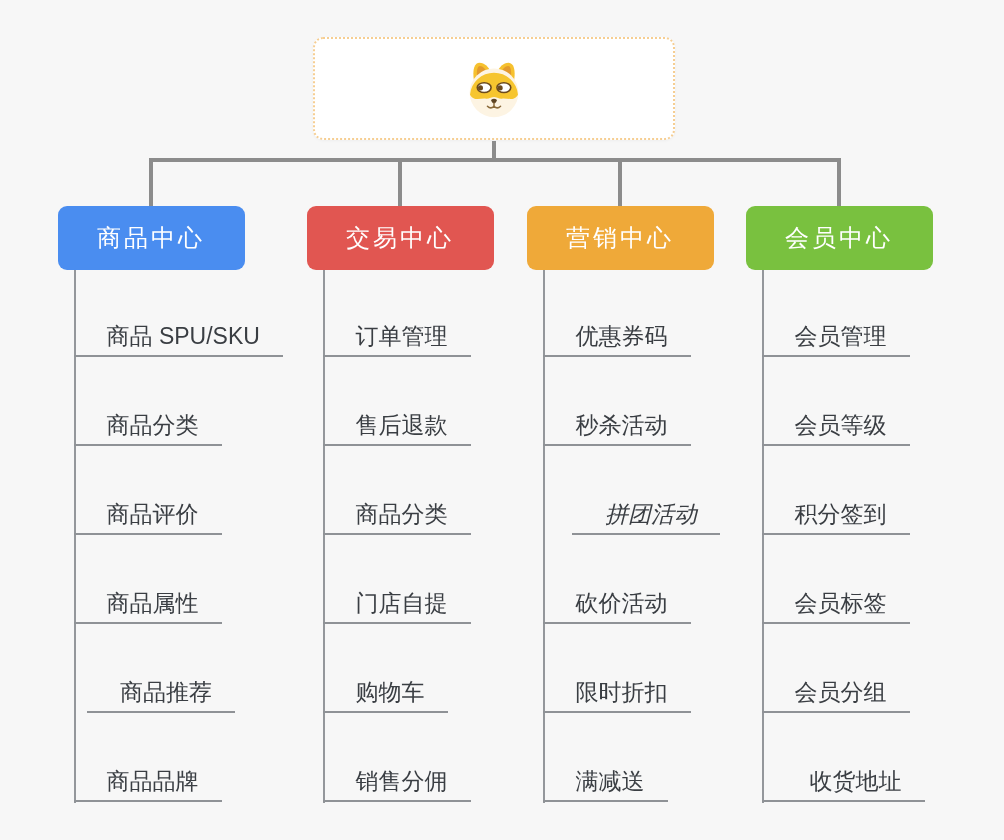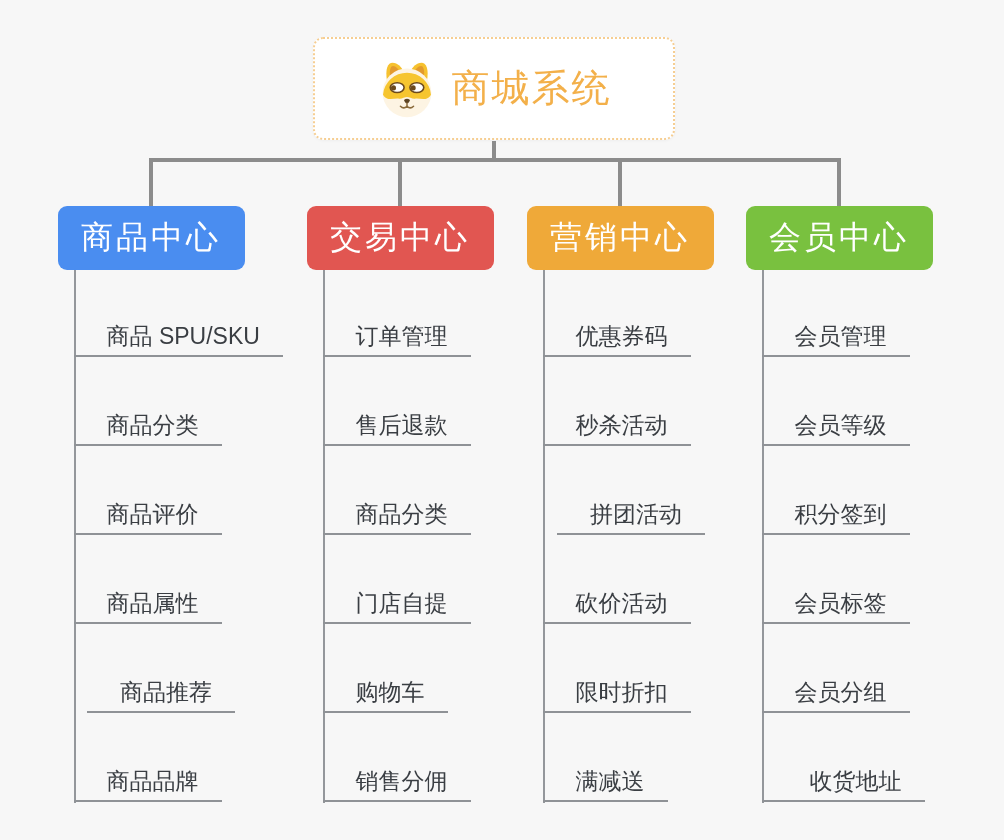--- a/index.html
+++ b/index.html
@@ -51,21 +51,21 @@
     width:2.5px;
     background:#94979b;
   }
   
   .branch-header{
     position:absolute;
     height:64px;
     box-sizing:border-box;
     border-radius:9px;
     color:#ffffff;
-    font-size:32px;
+    font-size:24px;
     letter-spacing:3px;
     display:flex;
     align-items:center;
     justify-content:center;
     white-space:nowrap;
     cursor:default;
   }
   
   .item-node{
     position:absolute;
@@ -98,21 +98,20 @@
         <ellipse cx="21.5" cy="30.5" rx="7.4" ry="5.2" fill="#ffffff" stroke="#6b4a1e" stroke-width="1.7"></ellipse>
         <ellipse cx="42.5" cy="30.5" rx="7.4" ry="5.2" fill="#ffffff" stroke="#6b4a1e" stroke-width="1.7"></ellipse>
         <circle cx="17.6" cy="30.8" r="2.7" fill="#6b4a1e"></circle>
         <circle cx="38.6" cy="30.8" r="2.7" fill="#6b4a1e"></circle>
 
         <path d="M28.8 43.6 Q32 41.2 35.2 43.6 Q34 47.2 32 47.2 Q30 47.2 28.8 43.6 Z" fill="#5d4423"></path>
         <path d="M32 47 L32 50.4" stroke="#8a6a3a" stroke-width="1.5" fill="none" stroke-linecap="round"></path>
         <path d="M25 50.4 Q28.5 53.8 32 50.4 Q35.5 53.8 39 50.4" stroke="#8a6a3a" stroke-width="1.6" fill="none" stroke-linecap="round"></path>
       </svg>
     </span>
-    <span class="root-title">商城系统</span>
   </div>
 
   <div id="connectors">
       <div class="conn" style="left: 492px; top: 141px; width: 4px; height: 21px;"></div>
       <div class="conn h" style="left: 149px; top: 158px; width: 692px; height: 4px;"></div>
       <div class="conn" style="left: 149px; top: 158px; width: 4px; height: 48px;"></div>
       <div class="conn" style="left: 398px; top: 158px; width: 4px; height: 48px;"></div>
       <div class="conn" style="left: 618px; top: 158px; width: 4px; height: 48px;"></div>
       <div class="conn" style="left: 837px; top: 158px; width: 4px; height: 48px;"></div>
     </div>
@@ -130,21 +129,21 @@
       <div class="item-node" style="left: 322.5px; top: 325px;">订单管理</div>
       <div class="item-node" style="left: 322.5px; top: 414px;">售后退款</div>
       <div class="item-node" style="left: 322.5px; top: 503px;">商品分类</div>
       <div class="item-node" style="left: 322.5px; top: 592px;">门店自提</div>
       <div class="item-node" style="left: 322.5px; top: 681px;">购物车</div>
       <div class="item-node" style="left: 322.5px; top: 770px;">销售分佣</div>
       <div class="branch-header" style="left: 526.5px; top: 206px; width: 187px; background: rgb(239, 169, 57);">营销中心</div>
       <div class="col-line" style="left: 542.5px; top: 270px; height: 532.5px;"></div>
       <div class="item-node" style="left: 542.5px; top: 325px;">优惠券码</div>
       <div class="item-node" style="left: 542.5px; top: 414px;">秒杀活动</div>
-      <div class="item-node" style="left: 557px; top: 503px;">拼团活动</div>
+      <div class="item-node" style="left: 572px; top: 503px; font-style: italic;">拼团活动</div>
       <div class="item-node" style="left: 542.5px; top: 592px;">砍价活动</div>
       <div class="item-node" style="left: 542.5px; top: 681px;">限时折扣</div>
       <div class="item-node" style="left: 542.5px; top: 770px;">满减送</div>
       <div class="branch-header" style="left: 745.5px; top: 206px; width: 187px; background: rgb(121, 193, 63);">会员中心</div>
       <div class="col-line" style="left: 761.5px; top: 270px; height: 532.5px;"></div>
       <div class="item-node" style="left: 761.5px; top: 325px;">会员管理</div>
       <div class="item-node" style="left: 761.5px; top: 414px;">会员等级</div>
       <div class="item-node" style="left: 761.5px; top: 503px;">积分签到</div>
       <div class="item-node" style="left: 761.5px; top: 592px;">会员标签</div>
       <div class="item-node" style="left: 761.5px; top: 681px;">会员分组</div>

